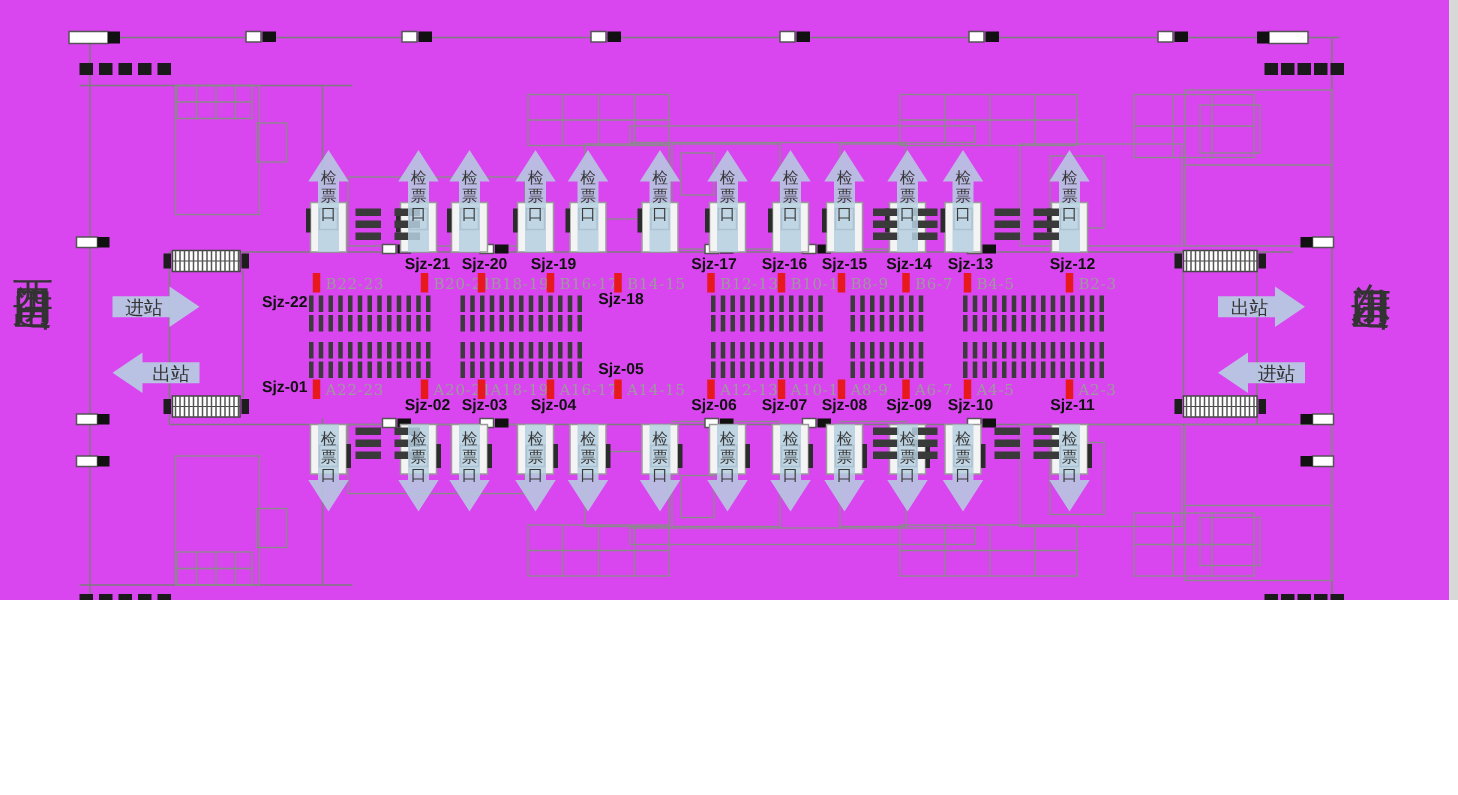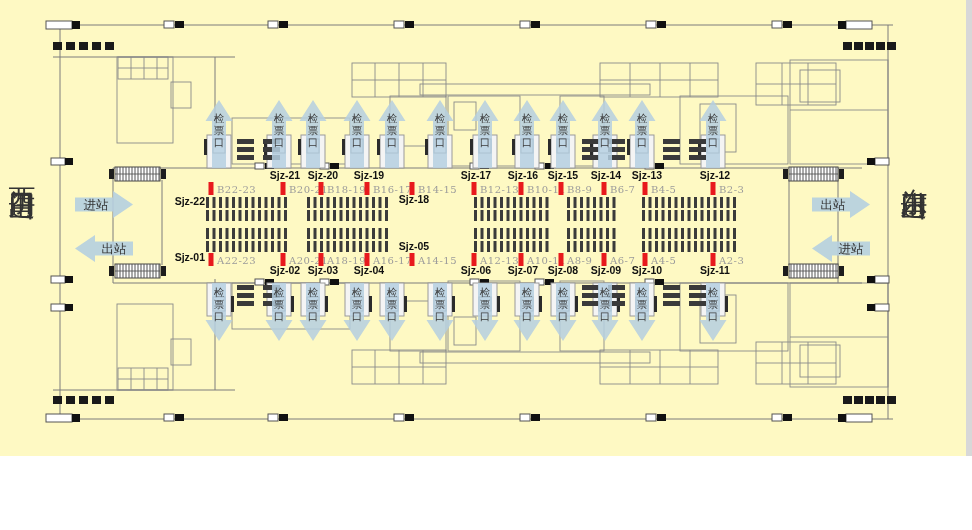--- a/index.html
+++ b/index.html
@@ -1,16 +1,16 @@
 <!DOCTYPE html>
 <html><head>
 <meta charset="utf-8">
 <style>
   html,body{margin:0;padding:0;background:#ffffff;}
-  #stage{position:relative;width:972px;height:456px;background:#fef9c3;overflow:hidden;
+  #stage{position:relative;width:972px;height:400px;background:#d946ef;overflow:hidden;
          font-family:"Liberation Sans",sans-serif;text-align:right;}
   #plan{position:absolute;left:0;top:0;}
   .vlabel{position:absolute;top:166px;writing-mode:vertical-rl;text-orientation:upright;
           font-size:27px;letter-spacing:2px;color:#333;line-height:1;}
   .vlabel.west{left:8px;}
   .vlabel.east{left:900px;}
   #legend{position:absolute;left:107px;top:474px;display:flex;align-items:center;}
   .swatch{display:inline-block;width:33px;height:11px;background:#e8191d;border-radius:2px;}
   .ltext{font-size:17px;color:#2b2b2b;margin-left:11px;}
   .larrow{display:inline-block;width:47px;height:23px;margin-left:42px;

